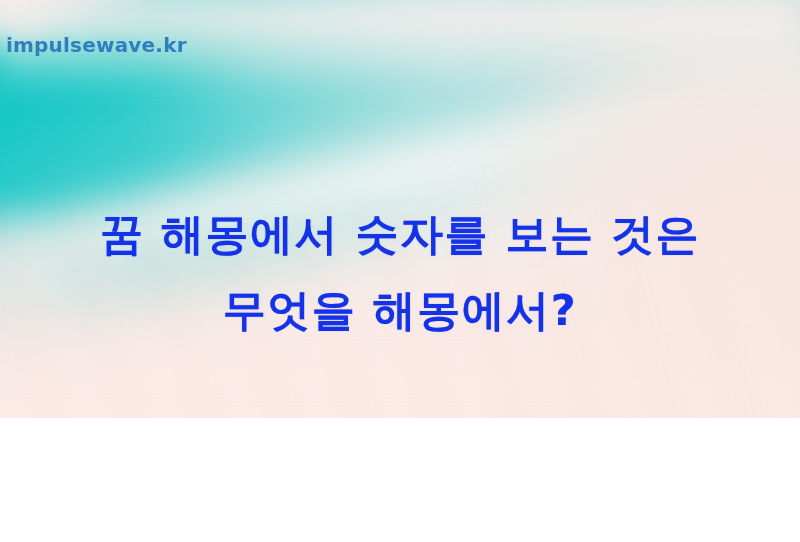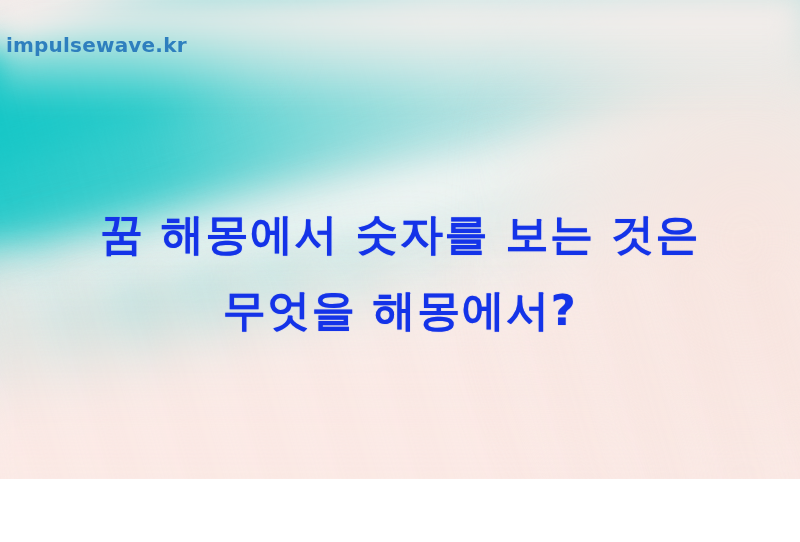--- a/index.html
+++ b/index.html
@@ -7,21 +7,21 @@
     padding: 0;
     background: #ffffff;
   }
   body {
     font-family: "Liberation Sans", sans-serif;
   }
 
   #thumbnail-card {
     position: relative;
     width: 800px;
-    height: 479px;
+    height: 418px;
     overflow: hidden;
     background: #f7ecea;
   }
 
   
   .bg-layer {
     position: absolute;
     pointer-events: none;
   }
 

